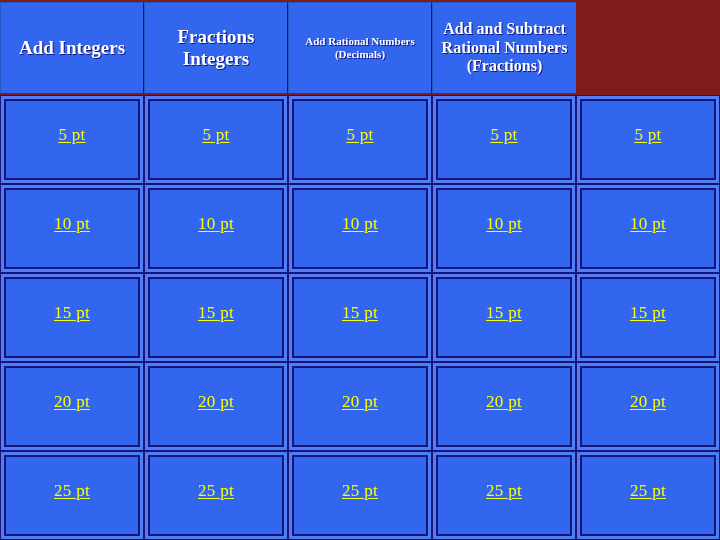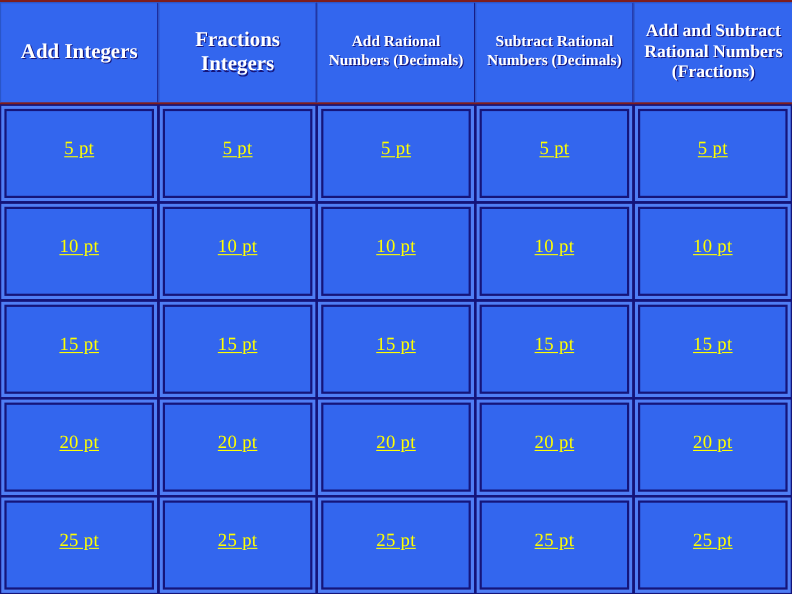--- a/index.html
+++ b/index.html
@@ -52,21 +52,21 @@
     flex: 0 0 144px;
   }
   .header-text {
     color: #ffffff;
     font-weight: bold;
     line-height: 1.18;
     padding: 0 4px;
     text-shadow: 1px 1px 0 #15157a;
   }
   .hsize-lg { font-size: 19px; }
-  .hsize-md { font-size: 14px; }
+  .hsize-md { font-size: 11px; }
   .hsize-sm { font-size: 16px; }
 
   
   .data-rows {
     position: absolute;
     left: 0;
     top: 95px;
     width: 720px;
     height: 445px;
   }
@@ -147,23 +147,20 @@
     </div>
 
     <div class="header-cell">
       <span class="header-text hsize-lg">Fractions Integers</span>
     </div>
 
     <div class="header-cell">
       <span class="header-text hsize-md">Add Rational Numbers (Decimals)</span>
     </div>
 
-    <div class="header-cell">
-      <span class="header-text hsize-md">Subtract Rational Numbers (Decimals)</span>
-    </div>
 
     <div class="header-cell">
       <span class="header-text hsize-sm">Add and Subtract Rational Numbers (Fractions)</span>
     </div>
 
   </div>
 
   <div class="data-rows">
 
     <div class="data-row">

